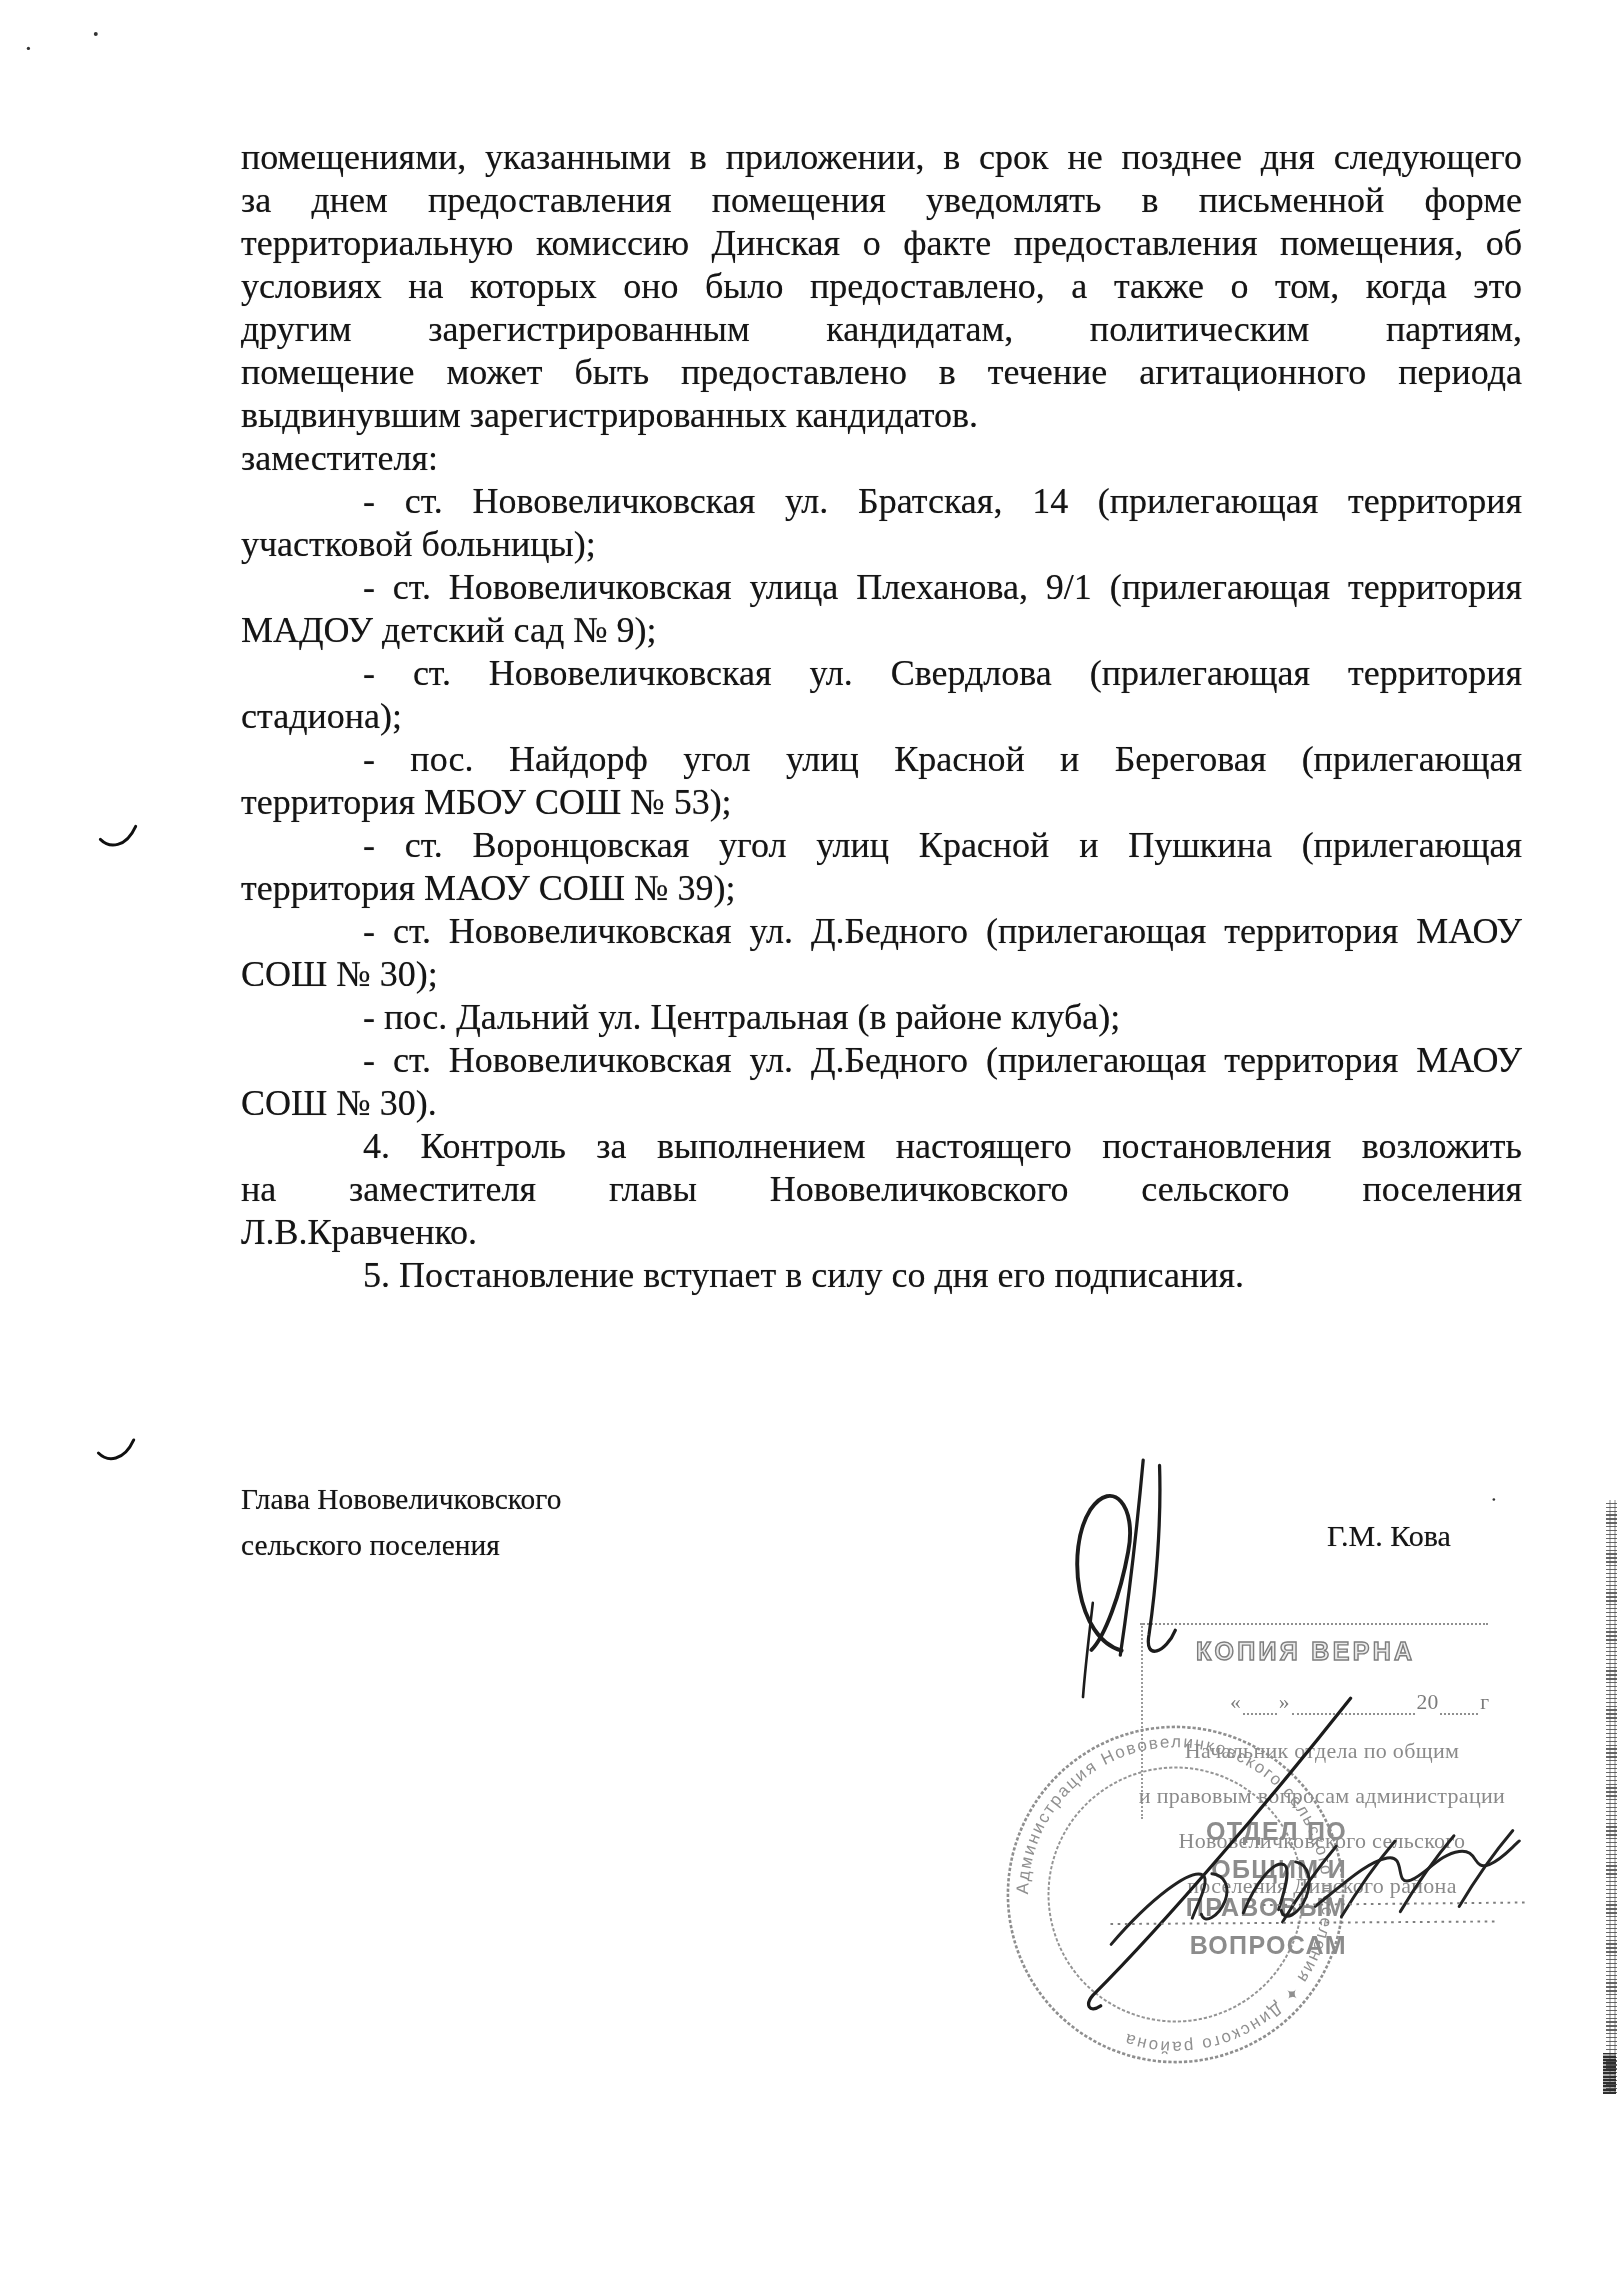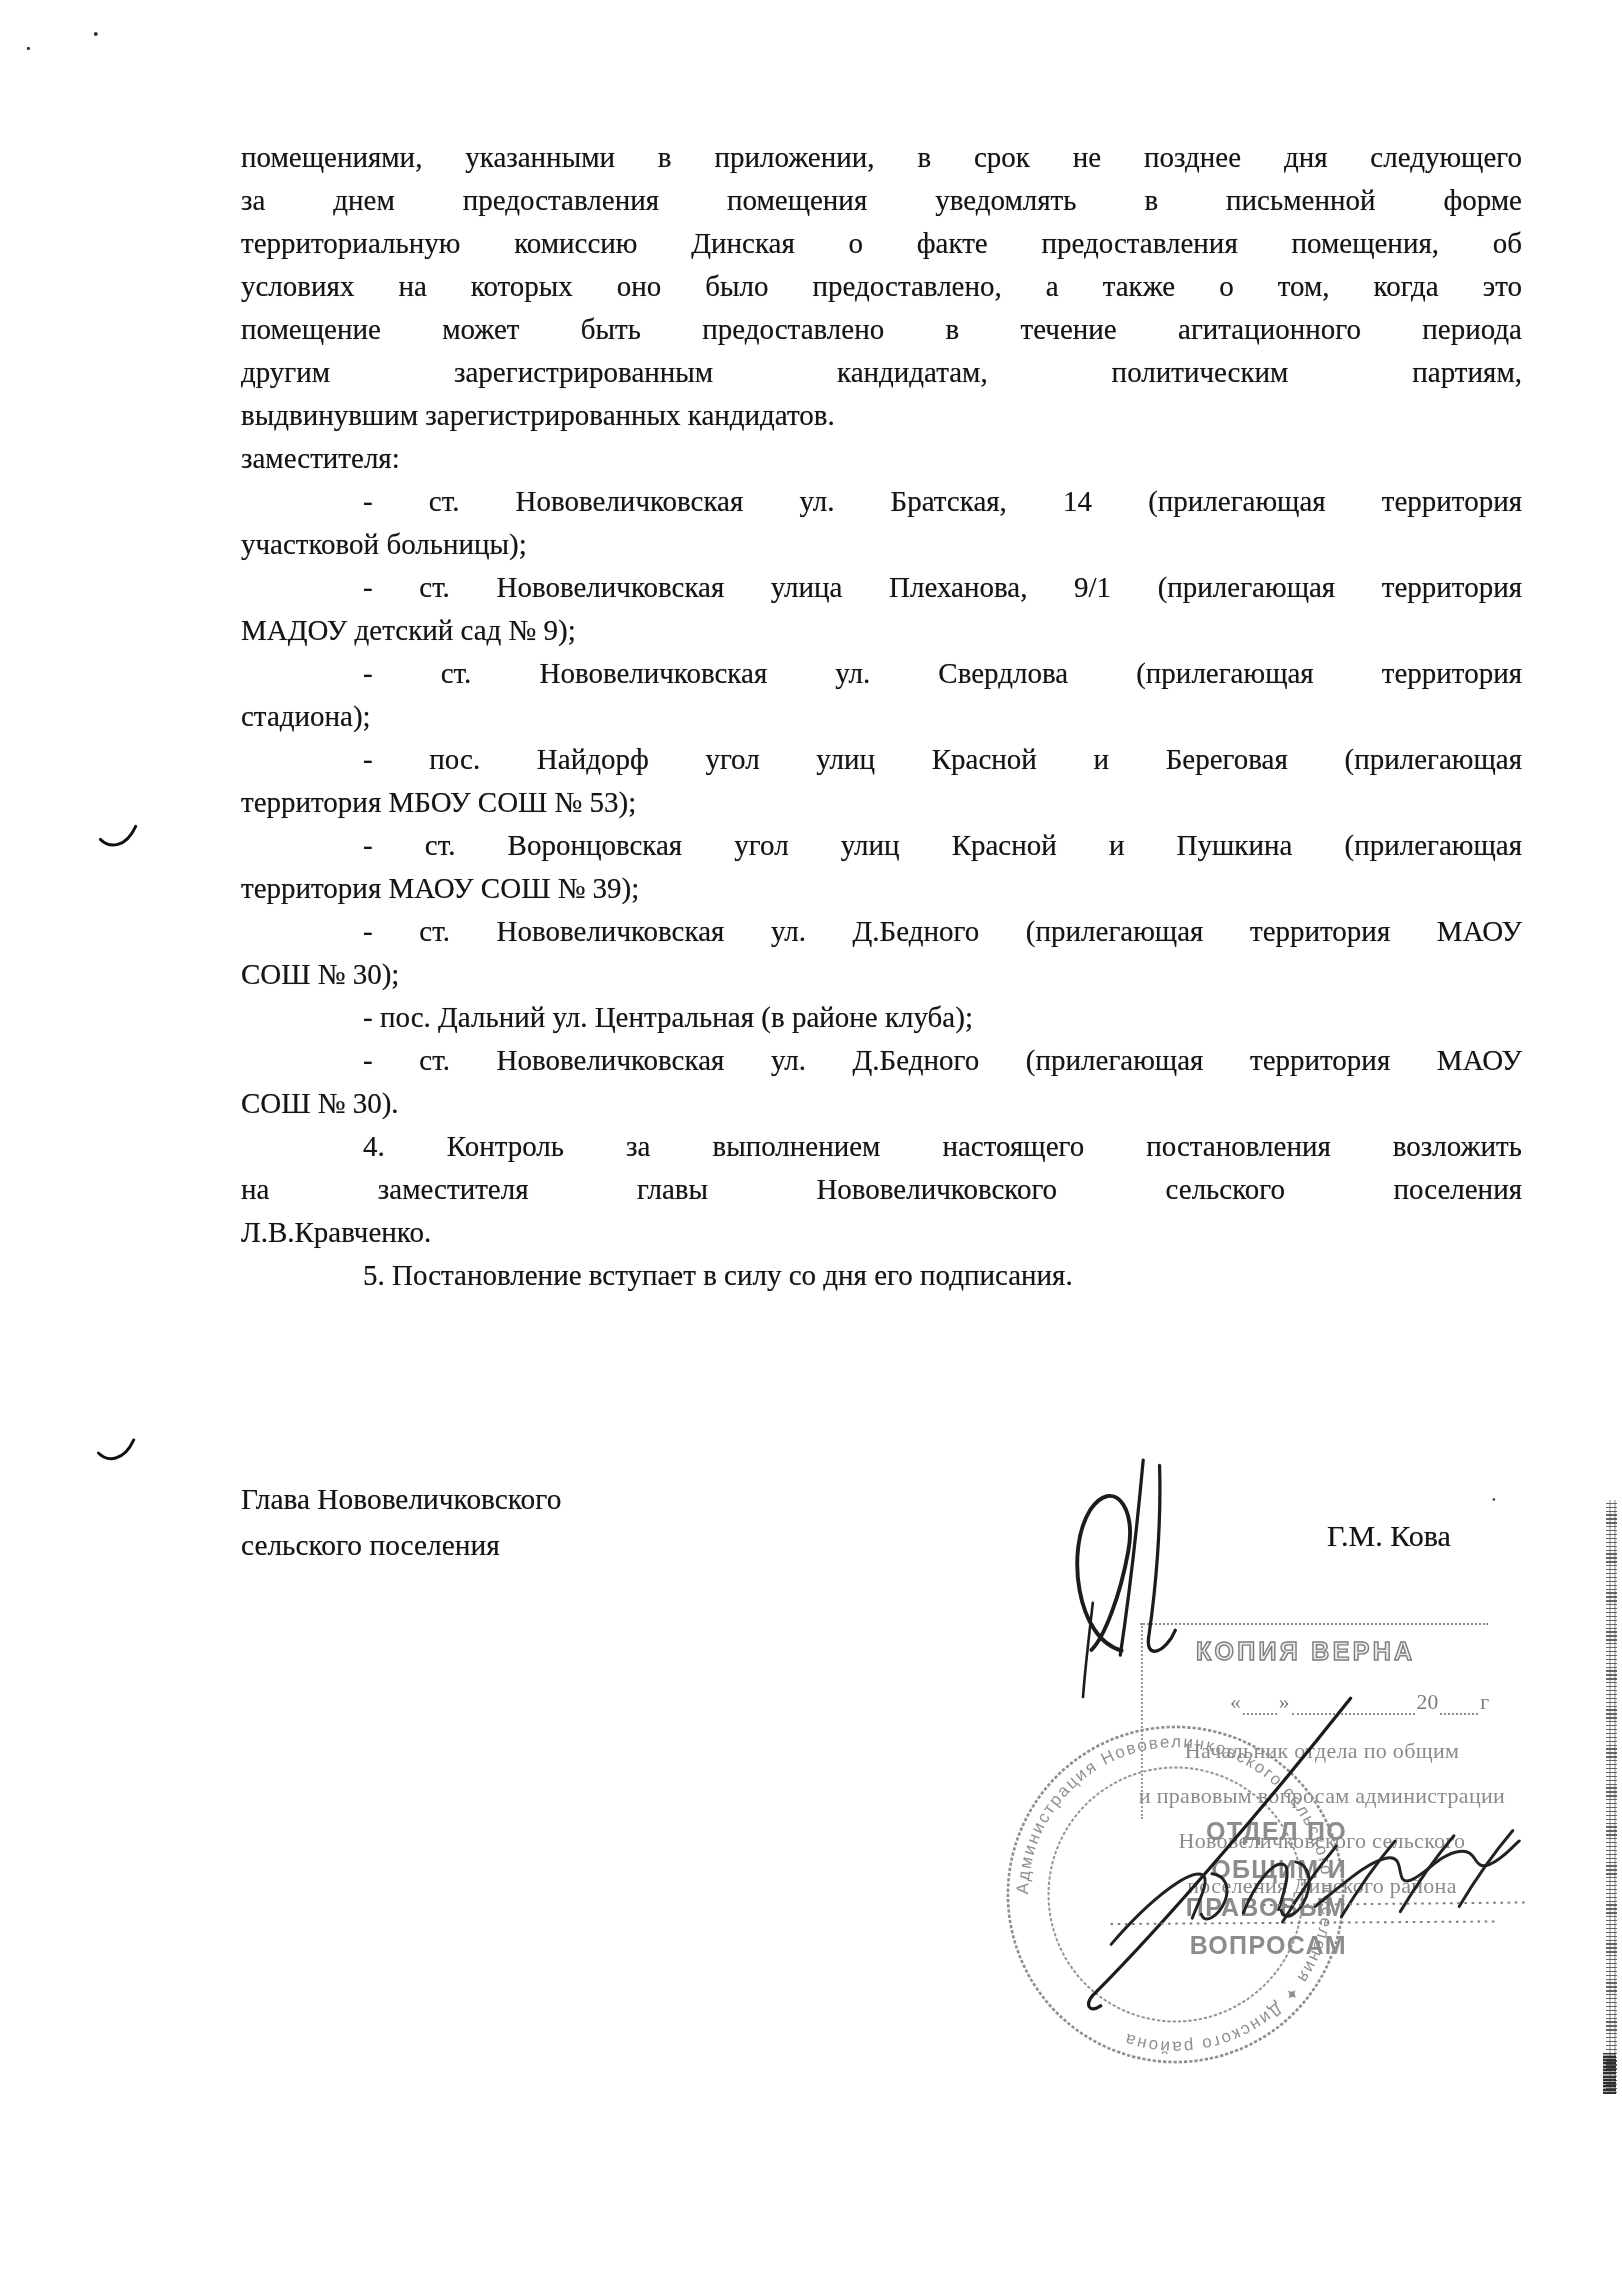--- a/index.html
+++ b/index.html
@@ -7,21 +7,21 @@
     position:relative;
     width:1623px;height:2295px;
     background:#ffffff;
     overflow:hidden;
     font-family:"Liberation Serif", serif;
     color:#151515;
   }
   
   .body-text{
     position:absolute;left:241px;top:136px;width:1281px;
-    font-size:29px;line-height:43px;
+    font-size:36px;line-height:43px;
     text-shadow:0 0 0.7px rgba(15,15,15,.55);
   }
   .line{white-space:normal;}
   .line.j{text-align:justify;text-align-last:justify;}
   .line.l{text-align:left;text-align-last:left;}
   .line.ind{padding-left:122px;}
   
   .signoff{
     position:absolute;left:241px;top:1476px;
     font-size:29.4px;line-height:46px;
@@ -82,22 +82,22 @@
 <body>
 
 <div class="page">
 
   <div class="body-text">
 
   <div class="line j">помещениями, указанными в приложении, в срок не позднее дня следующего</div>
       <div class="line j">за днем предоставления помещения уведомлять в письменной форме</div>
       <div class="line j">территориальную комиссию Динская о факте предоставления помещения, об</div>
       <div class="line j">условиях на которых оно было предоставлено, а также о том, когда это</div>
+      <div class="line j">другим зарегистрированным кандидатам, политическим партиям,</div>
       <div class="line j">помещение может быть предоставлено в течение агитационного периода</div>
-      <div class="line j">другим зарегистрированным кандидатам, политическим партиям,</div>
       <div class="line l">выдвинувшим зарегистрированных кандидатов.</div>
       <div class="line l">заместителя:</div>
       <div class="line j ind">- ст. Нововеличковская ул. Братская, 14 (прилегающая территория</div>
       <div class="line l">участковой больницы);</div>
       <div class="line j ind">- ст. Нововеличковская улица Плеханова, 9/1 (прилегающая территория</div>
       <div class="line l">МАДОУ детский сад № 9);</div>
       <div class="line j ind">- ст. Нововеличковская ул. Свердлова (прилегающая территория</div>
       <div class="line l">стадиона);</div>
       <div class="line j ind">- пос. Найдорф угол улиц Красной и Береговая (прилегающая</div>
       <div class="line l">территория МБОУ СОШ № 53);</div>

